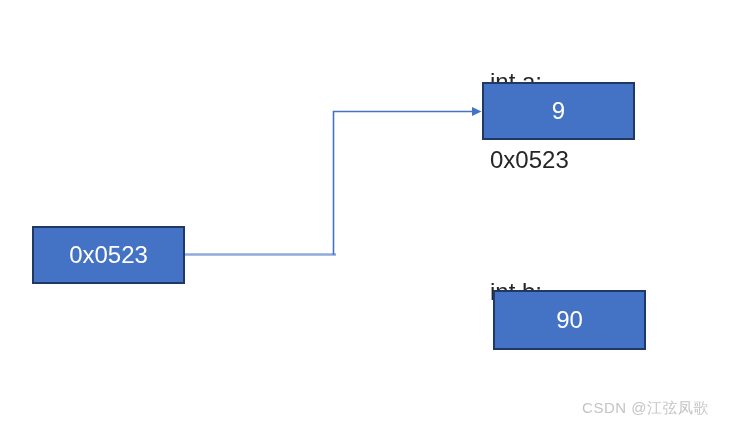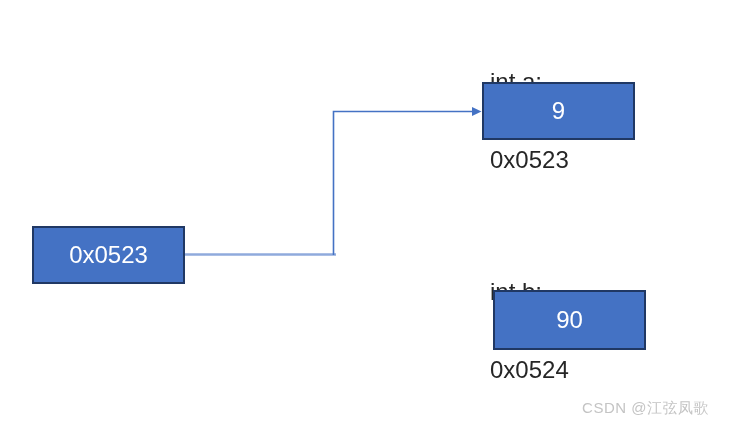--- a/index.html
+++ b/index.html
@@ -80,21 +80,20 @@
     <div>int a;</div>
     <div>0x0523</div>
   </div>
 
   <div class="mem-box box-var-a">
     <span>9</span>
   </div>
 
   <div class="var-label label-b">
     <div>int b;</div>
-    <div>0x0524</div>
   </div>
 
   <div class="mem-box box-var-b">
     <span>90</span>
   </div>
 
   <div class="watermark">CSDN @江弦凤歌</div>
 
 </div>
 

